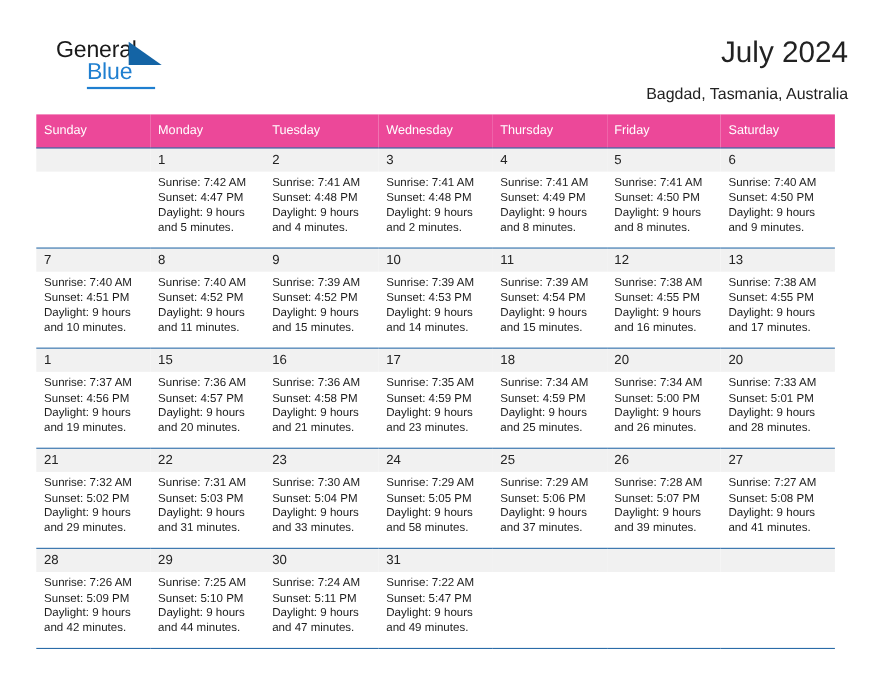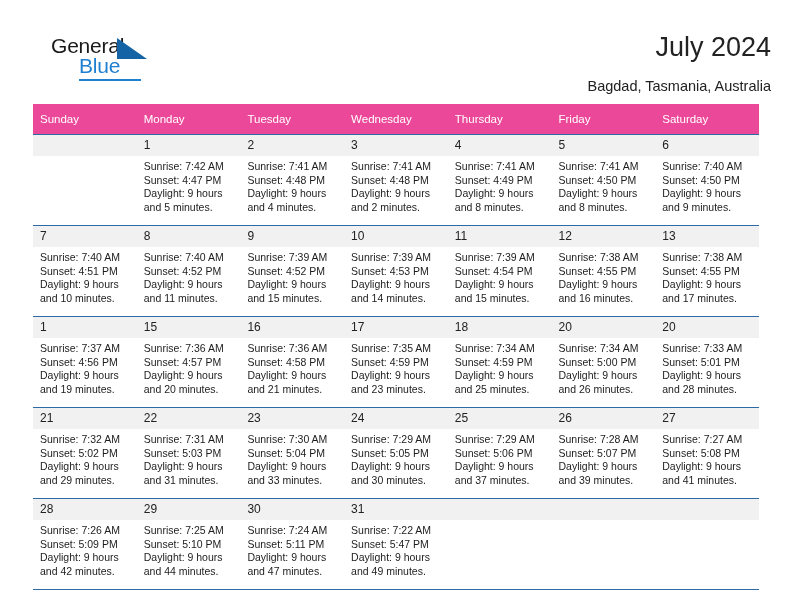--- a/index.html
+++ b/index.html
@@ -404,21 +404,21 @@
                 <div>Daylight: 9 hours</div>
                 <div>and 33 minutes.</div>
               </div>
             </td>
             <td class="daycell">
               <div class="dnum">24</div>
               <div class="dbody">
                 <div>Sunrise: 7:29 AM</div>
                 <div>Sunset: 5:05 PM</div>
                 <div>Daylight: 9 hours</div>
-                <div>and 30 minutes.</div>
+                <div>and 58 minutes.</div>
               </div>
             </td>
             <td class="daycell">
               <div class="dnum">25</div>
               <div class="dbody">
                 <div>Sunrise: 7:29 AM</div>
                 <div>Sunset: 5:06 PM</div>
                 <div>Daylight: 9 hours</div>
                 <div>and 37 minutes.</div>
               </div>

